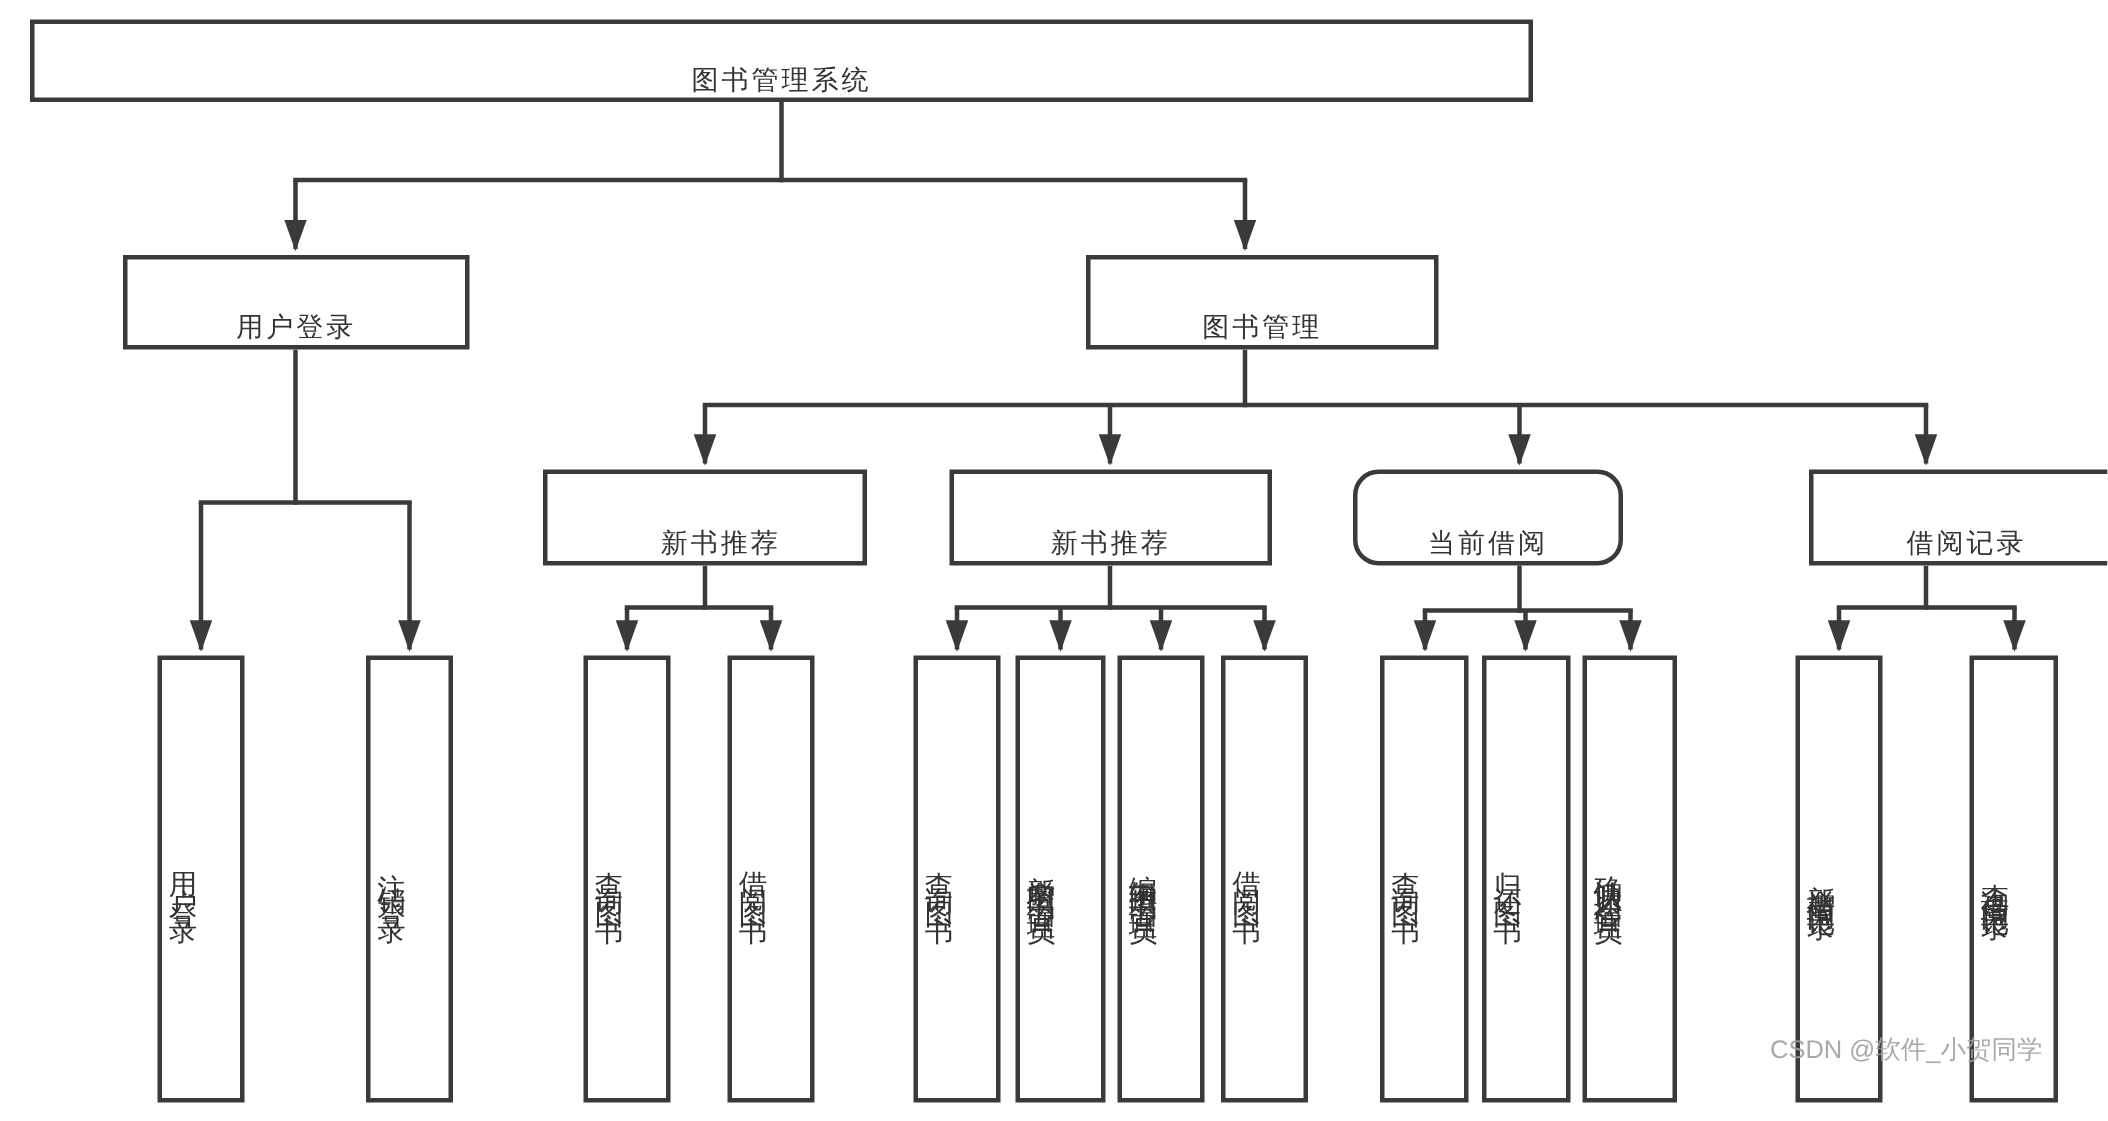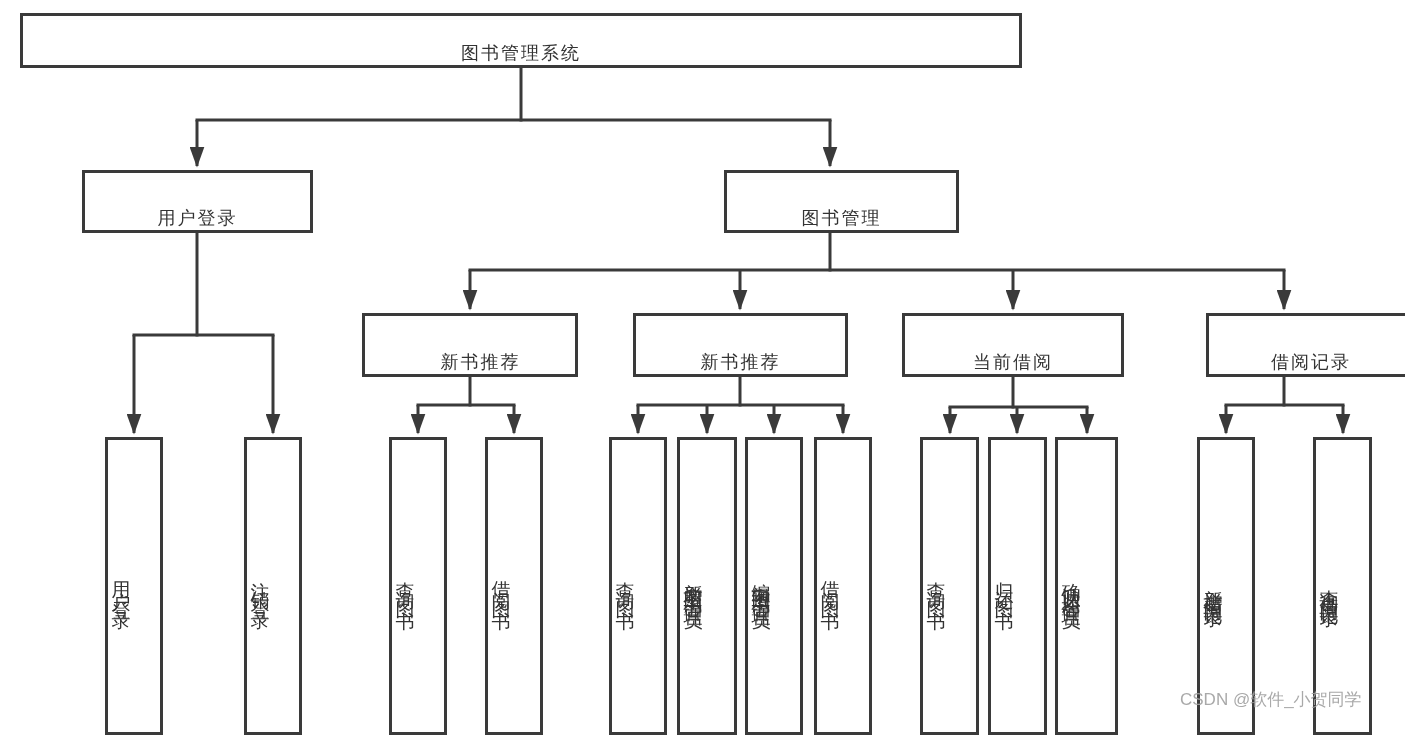--- a/index.html
+++ b/index.html
@@ -47,21 +47,21 @@
   }
   .v-box.long {
     letter-spacing: 4px;
   }
   
   .b-root   { left: 20px;  top: 13px;  width: 1002px; height: 55px; }
   .b-login  { left: 82px;  top: 170px; width: 231px;  height: 63px; }
   .b-mgmt   { left: 712px; top: 170px; width: 235px;  height: 63px; margin-left: 12px; }
   .b-newrec { left: 362px; top: 313px; width: 216px;  height: 64px; padding-left: 21px; }
   .b-borrow { left: 633px; top: 313px; width: 215px;  height: 64px; }
-  .b-current{ left: 902px; top: 313px; width: 222px;  height: 64px; }
+  .b-current{ left: 902px; top: 313px; width: 180px;  height: 64px; border-radius: 17px; }
   .b-record { left: 1206px;top: 313px; width: 210px;  height: 64px; }
   .l-a { left: 105px;  width: 58px; }
   .l-b { left: 244px;  width: 58px; }
   .l-c { left: 389px;  width: 58px; }
   .l-d { left: 485px;  width: 58px; }
   .l-e { left: 609px;  width: 58px; }
   .l-f { left: 677px;  width: 60px; }
   .l-g { left: 745px;  width: 58px; }
   .l-h { left: 814px;  width: 58px; }
   .l-i { left: 920px;  width: 59px; }

